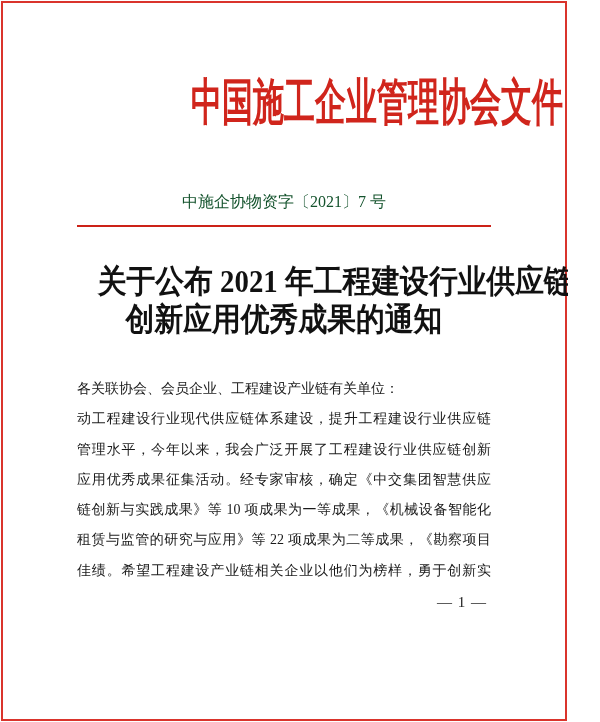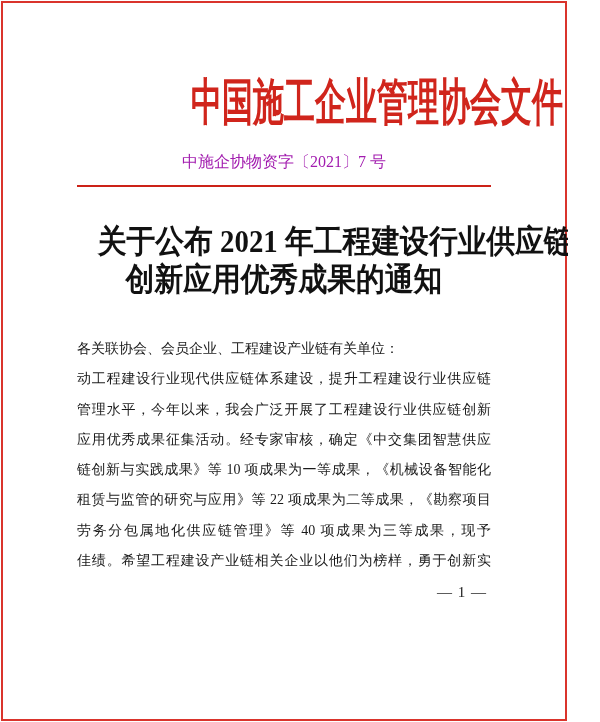--- a/index.html
+++ b/index.html
@@ -27,25 +27,25 @@
   .masthead-inner {
     display:inline-block;
     font-size:50px;
     font-weight:bold;
     color:#d0251c;
     transform:scaleX(0.62);
     transform-origin:50% 50%;
     white-space:nowrap;
   }
   .docno {
-    margin-top:22px;
+    margin-top:62px;
     text-align:center;
     font-size:16px;
     line-height:24px;
-    color:#a21caf;
+    color:#14532d;
   }
   .redline {
     margin:11px 0 0 0;
     border:none;
     height:2px;
     width:100%;
     background:#cc2218;
   }
   .title {
     margin:35px 0 0 0;
@@ -105,18 +105,17 @@
     <span class="title-line">创新应用优秀成果的通知</span>
   </h2>
 
   <div class="body-text">
     <div class="bline plain">各关联协会、会员企业、工程建设产业链有关单位：</div>
     <div class="bline">动工程建设行业现代供应链体系建设，提升工程建设行业供应链</div>
     <div class="bline">管理水平，今年以来，我会广泛开展了工程建设行业供应链创新</div>
     <div class="bline">应用优秀成果征集活动。经专家审核，确定《中交集团智慧供应</div>
     <div class="bline">链创新与实践成果》等 10 项成果为一等成果，《机械设备智能化</div>
     <div class="bline">租赁与监管的研究与应用》等 22 项成果为二等成果，《勘察项目</div>
-    <div class="bline">劳务分包属地化供应链管理》等 40 项成果为三等成果，现予</div>
     <div class="bline">佳绩。希望工程建设产业链相关企业以他们为榜样，勇于创新实</div>
   </div>
 
   <div class="pagenum">— 1 —</div>
 </div>
 
 </body></html>

